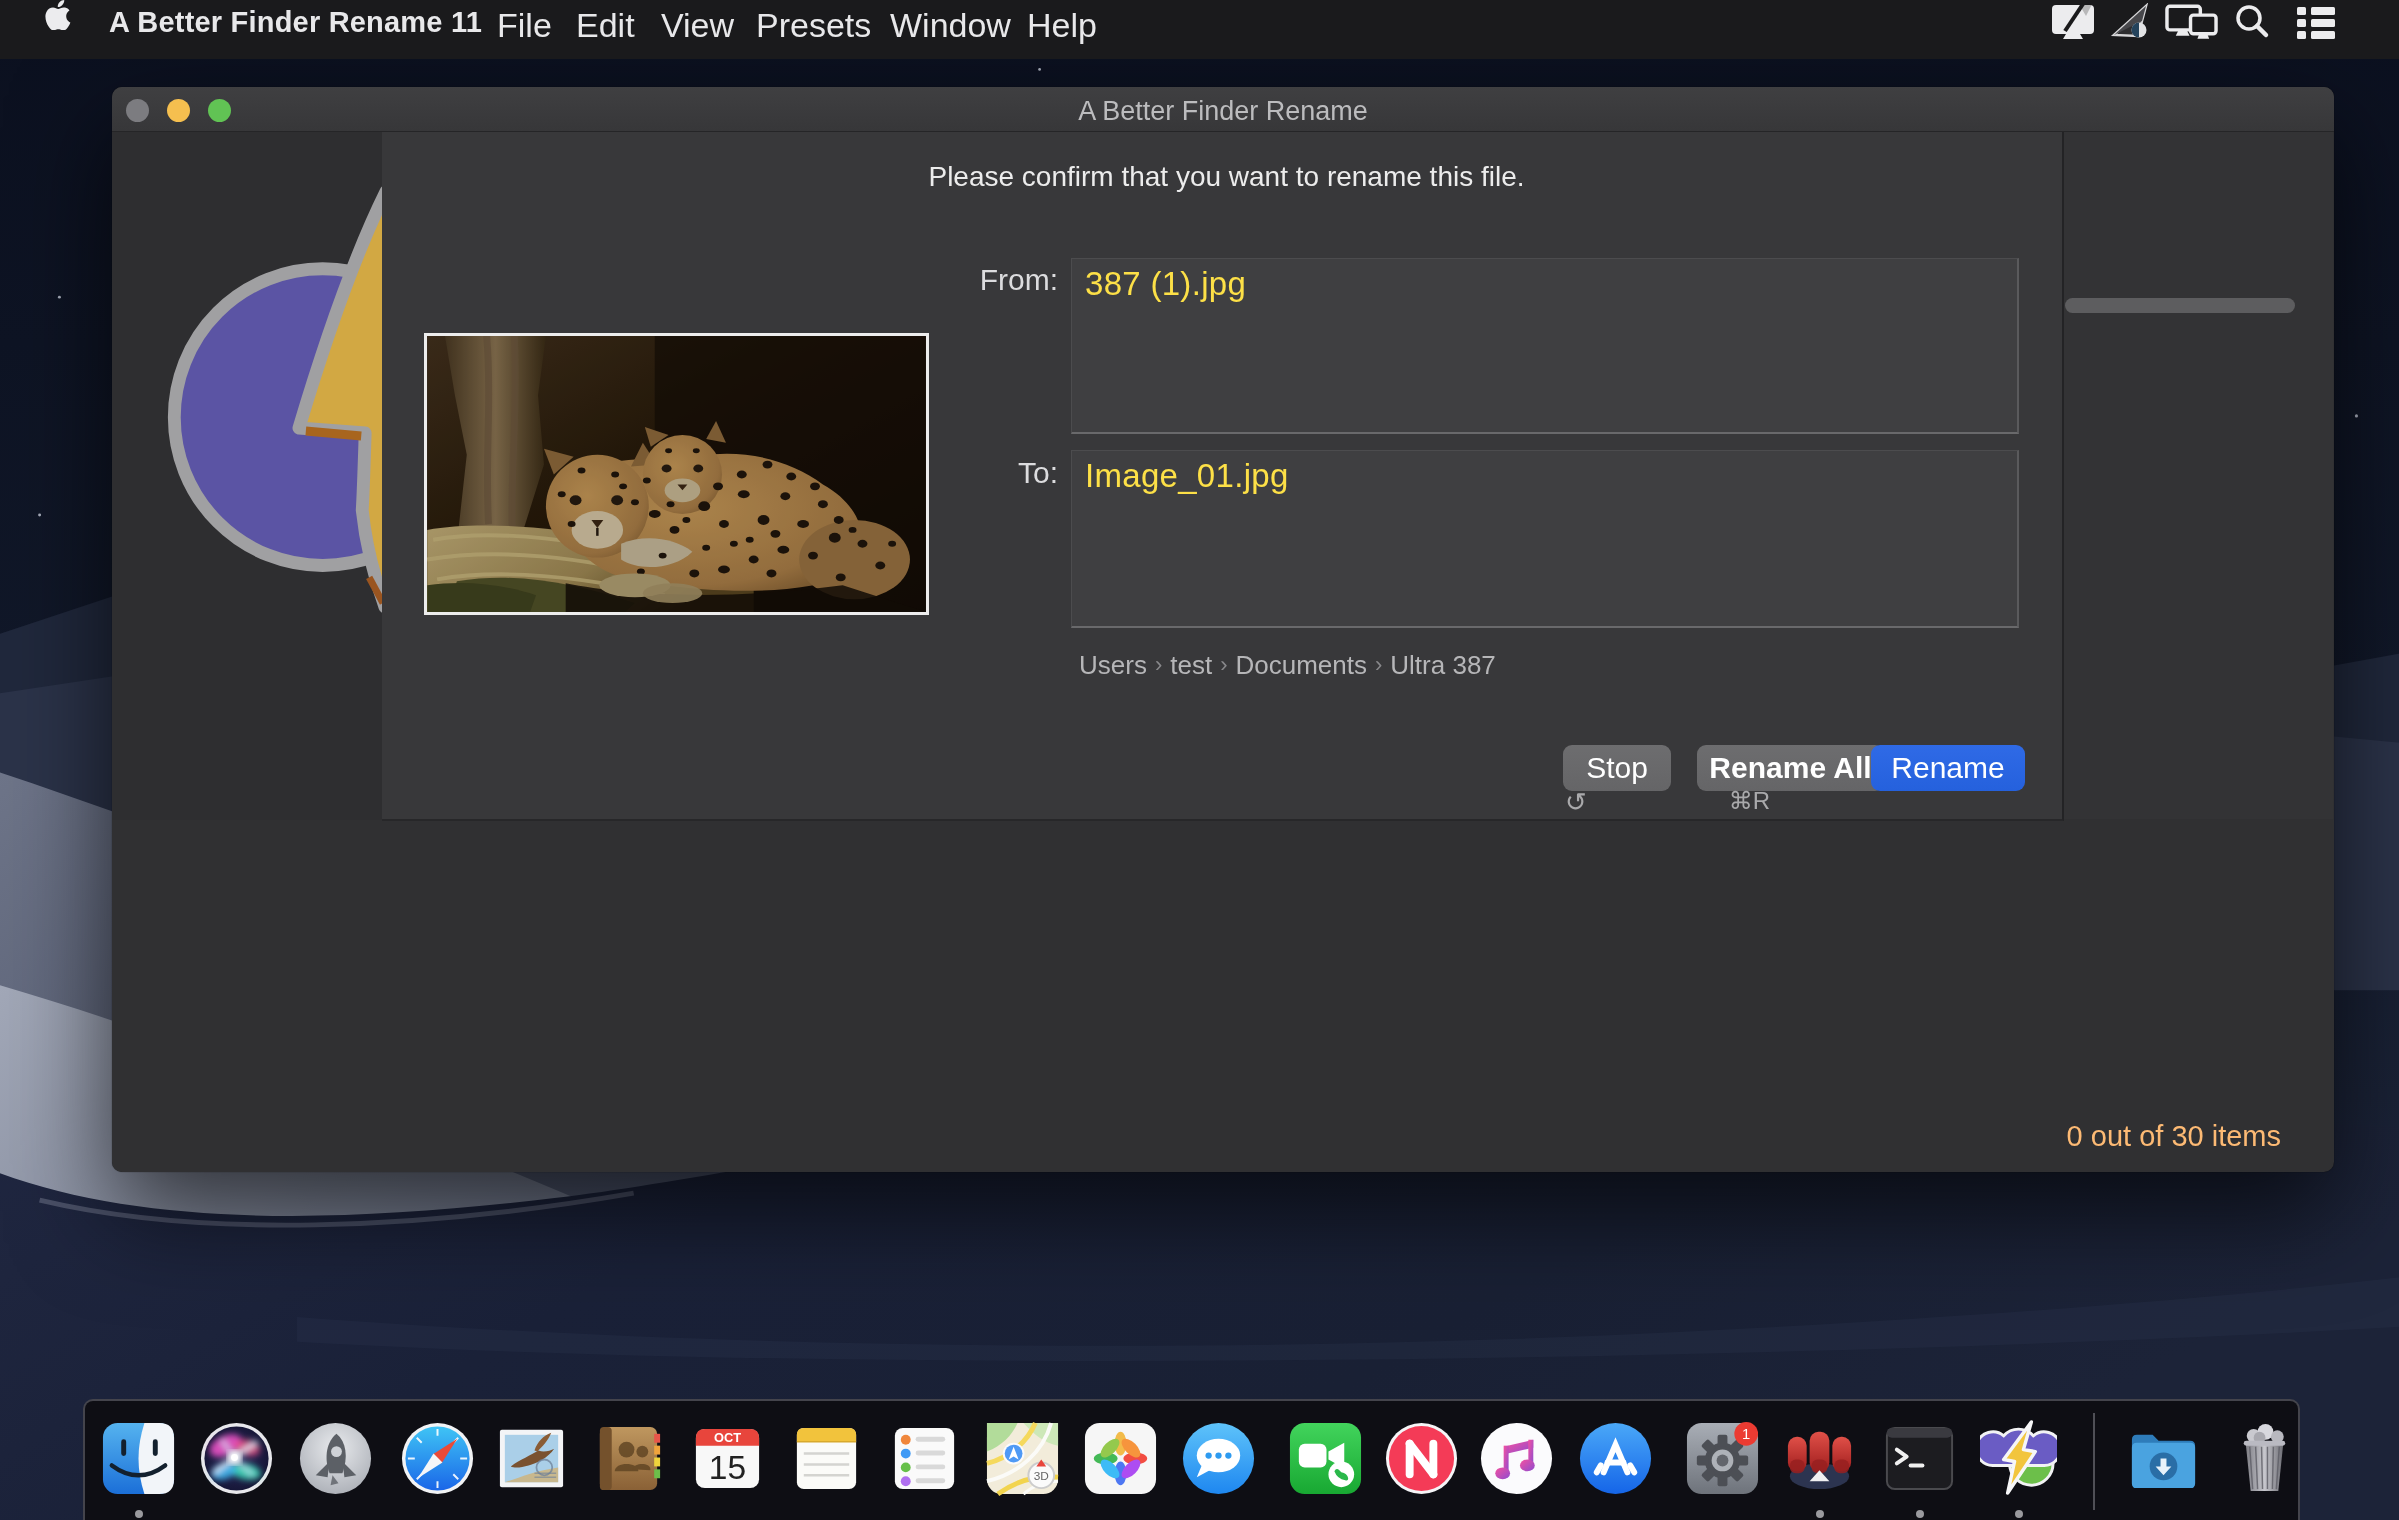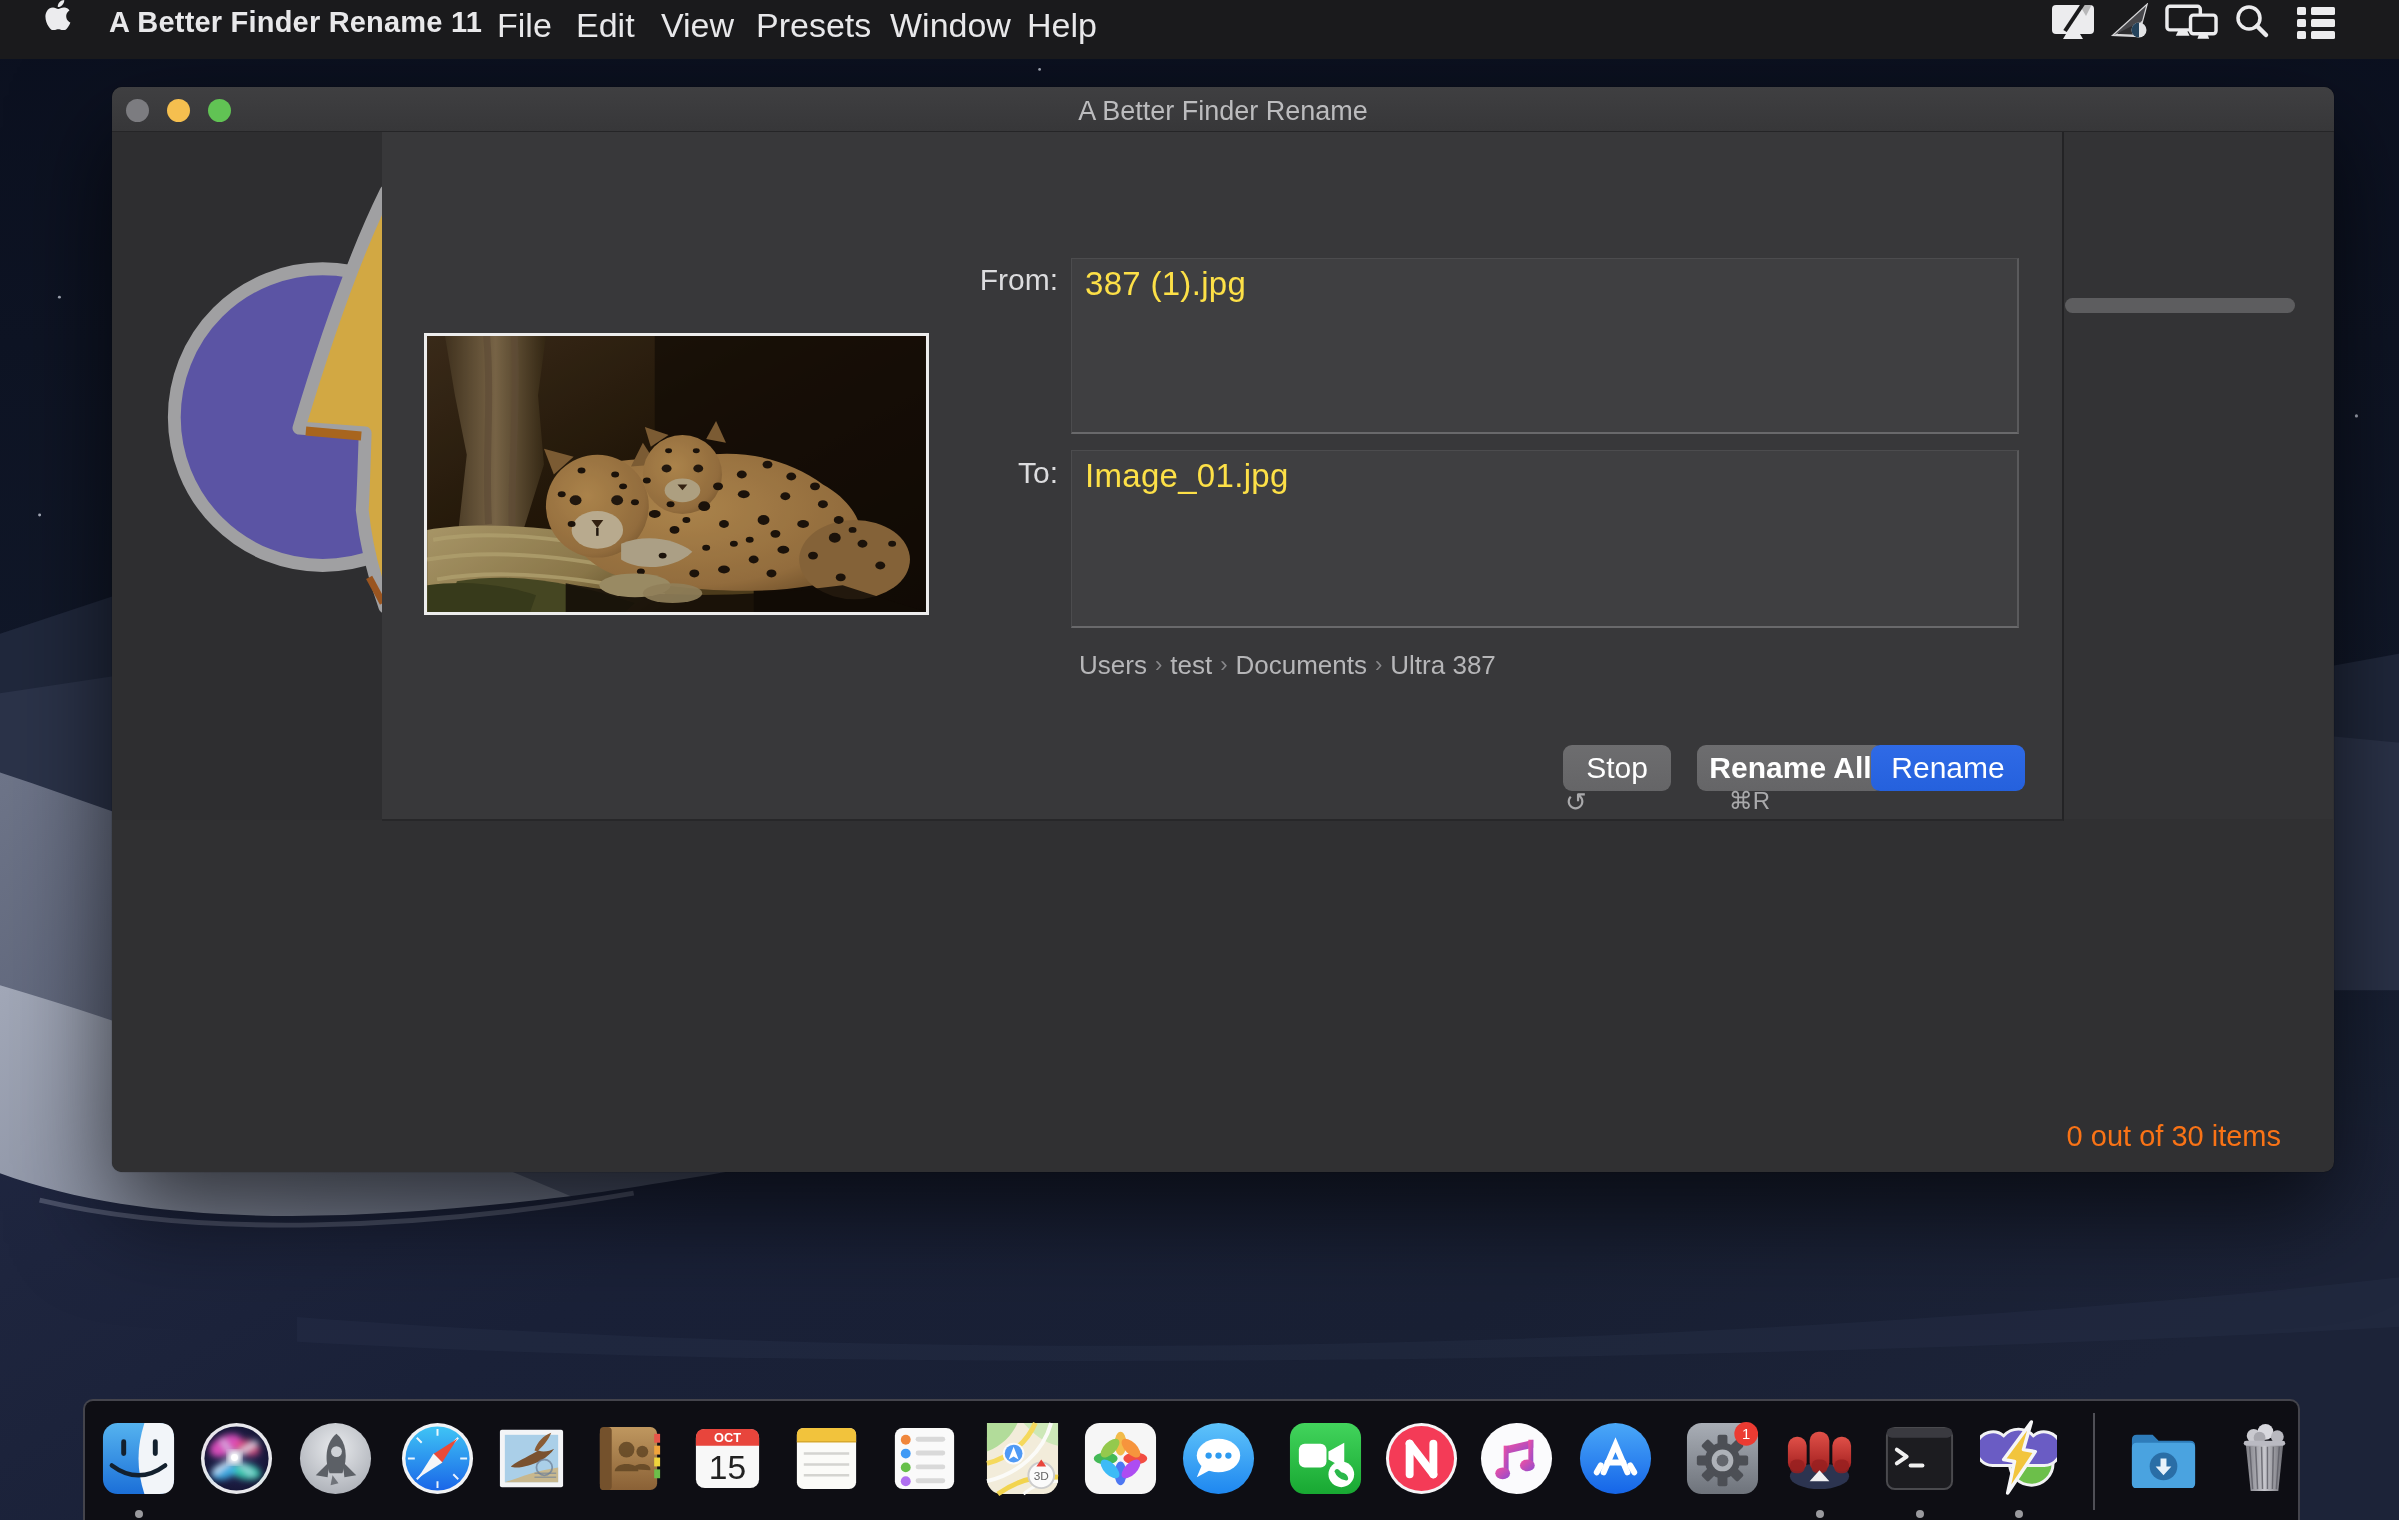--- a/index.html
+++ b/index.html
@@ -19,21 +19,21 @@
        box-shadow:0 40px 99px rgba(0,0,0,.65), 0 0 1px rgba(0,0,0,.8);z-index:10;overflow:hidden;}
   #titlebar{left:0;top:0;width:2222px;height:44px;background:linear-gradient(#3f3f41,#373739);
             border-bottom:1px solid #252527;}
   #titlebar .tl{position:absolute;top:12px;width:23px;height:23px;border-radius:50%;}
   #wtitle{width:2222px;text-align:center;top:9px;left:0;color:#bcbcbe;font-size:27px;}
   #leftcol{left:0;top:45px;width:270px;height:688px;background:#2e2e30;overflow:hidden;}
   #dialog{left:270px;top:45px;width:1680px;height:687px;background:#38383a;
           border-right:2px solid #232325;border-bottom:2px solid #272729;}
   #rightcol{left:1952px;top:45px;width:269px;height:687px;background:#333335;}
   #scrollbar{left:1953px;top:211px;width:230px;height:15px;border-radius:8px;background:#5d5d5f;}
-  #itemcount{right:53px;top:1033px;color:#f97316;font-size:29px;}
+  #itemcount{right:53px;top:1033px;color:#fdba74;font-size:29px;}
   
   #dhead{left:6px;top:29px;width:1677px;text-align:center;color:#ececec;font-size:28px;}
   #thumb{left:42px;top:201px;width:499px;height:276px;border:3px solid #ededed;}
   .flabel{color:#dcdcde;font-size:30px;text-align:right;left:0;width:676px;}
   .ffield{left:689px;width:948px;background:#3f3f41;border:1px solid #4c4c4e;
           border-bottom:2px solid #69696b;border-right:2px solid #5a5a5c;
           color:#fde047;font-size:33px;letter-spacing:0.3px;padding:6px 0 0 13px;box-sizing:border-box;}
   #crumbs{left:697px;top:518px;color:#b6b6b8;font-size:26px;}
   #crumbs .sep{color:#88888b;font-size:22px;padding:0 8px;position:relative;top:-2px;}
   .btn{top:613px;height:46px;border-radius:9px;color:#fff;font-size:30px;
@@ -163,20 +163,21 @@
       <circle cx="213" cy="288" r="150" fill="#5b54a4" stroke="#a0a0a2" stroke-width="13"></circle>
       <path d="M277,60 Q235,145 189,299 L256,304 Q254,367 253,382 Q258,430 276,480 L430,330 L367,287 Q335,150 277,60 Z" fill="#d2a843" stroke="#a0a0a2" stroke-width="13" stroke-linejoin="round"></path>
       <path d="M196,302 L252,307" stroke="#a8651e" stroke-width="9"></path>
       <path d="M260,450 L274,476" stroke="#9a5520" stroke-width="7"></path>
     </svg>
   </div>
   <div id="rightcol" class="abs"></div>
   <div id="scrollbar" class="abs"></div>
   <div id="itemcount" class="abs">0 out of 30 items</div>
   <div id="dialog" class="abs">
+    <div id="dhead" class="abs">Please confirm that you want to rename this file.</div>
     <div id="thumb" class="abs">
         <svg width="499" height="276" viewBox="0 0 504 279" style="display:block">
       <defs>
         <linearGradient id="cave" x1="0" y1="0" x2="1" y2="1">
           <stop offset="0" stop-color="#41301d"></stop>
               <stop offset=".45" stop-color="#241808"></stop>
           <stop offset="1" stop-color="#0d0804"></stop>
         </linearGradient>
         <linearGradient id="trunk" x1="0" y1="0" x2="1" y2="0">
           <stop offset="0" stop-color="#4a3a24"></stop>

